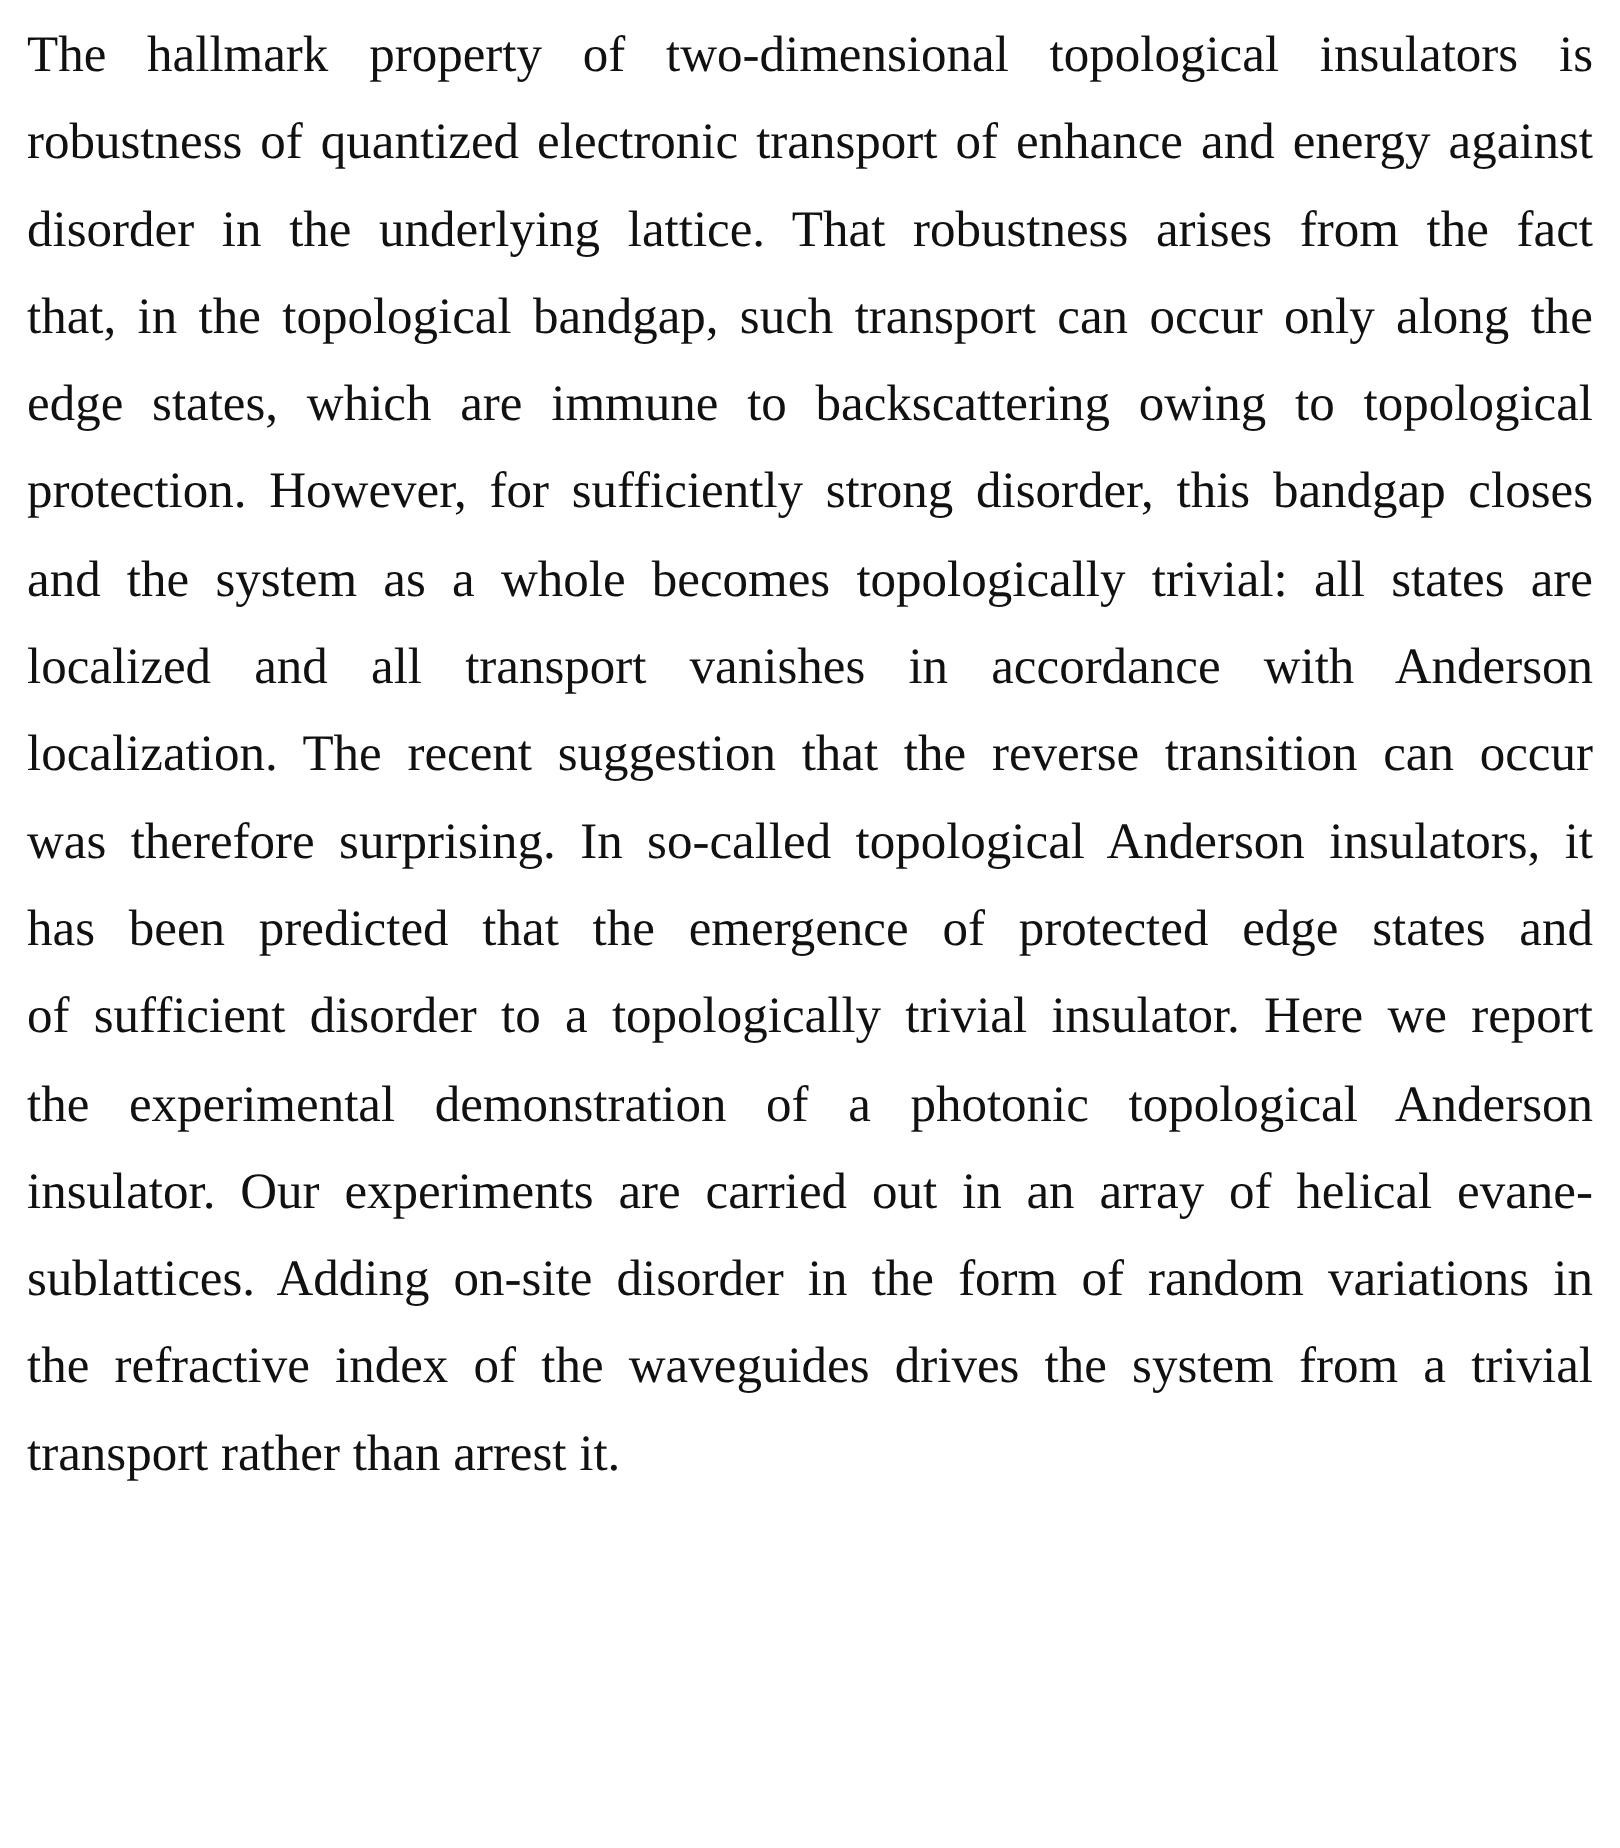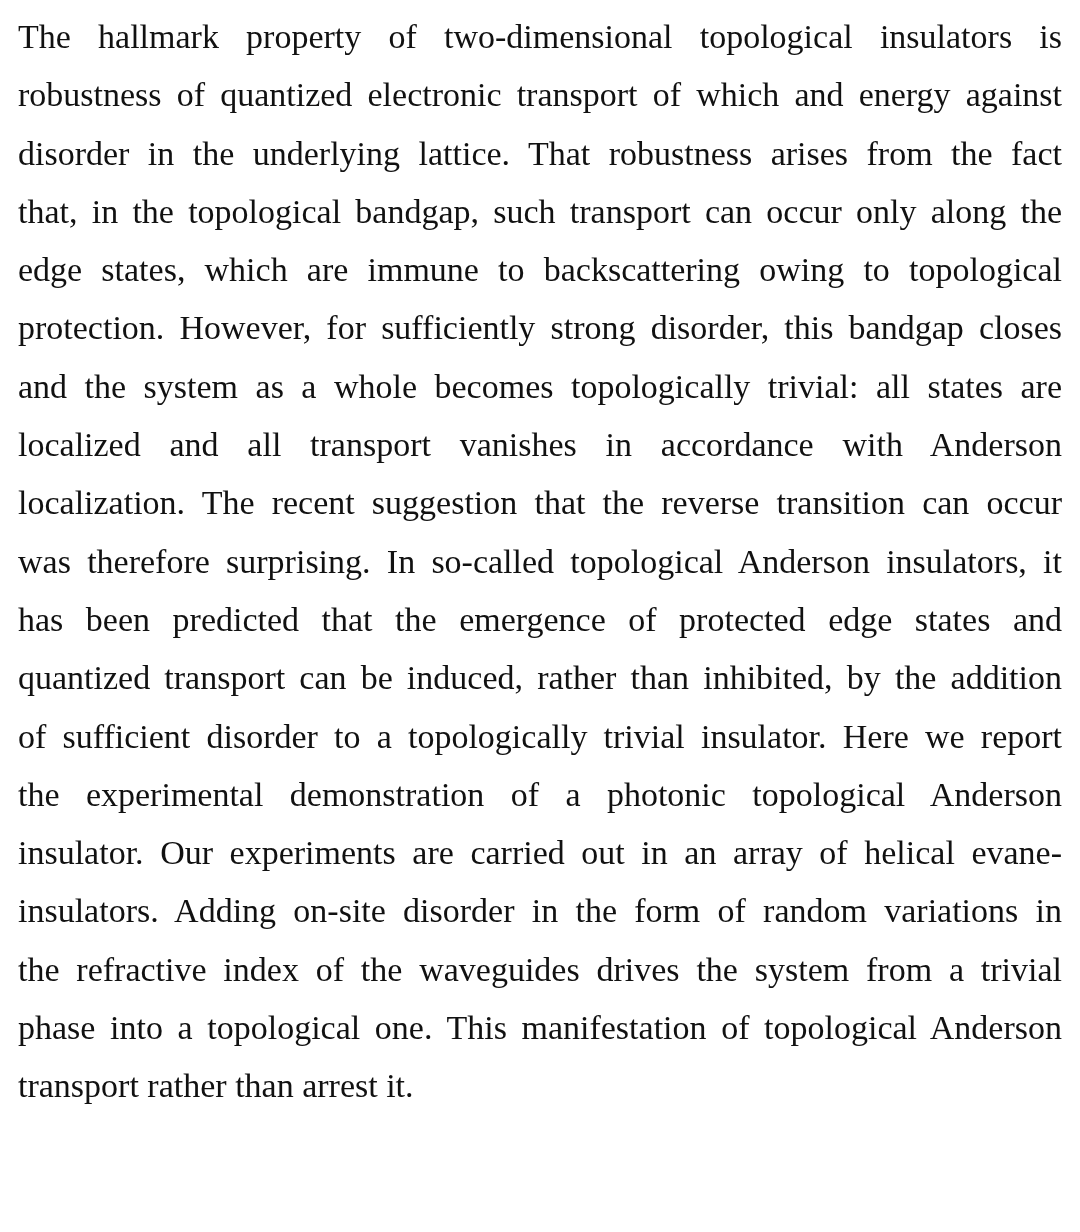--- a/index.html
+++ b/index.html
@@ -13,31 +13,29 @@
     display: block; height: 58.3px; line-height: 50px;
     text-align: justify; text-align-last: justify; white-space: nowrap;
   }
   .line.last { text-align-last: left; }
 </style>
 </head>
 <body>
 
 <div class="doc" id="doc">
     <div class="line">The hallmark property of two-dimensional topological insulators is</div>
-    <div class="line">robustness of quantized electronic transport of which and energy against</div>
+    <div class="line">robustness of quantized electronic transport of enhance and energy against</div>
     <div class="line">disorder in the underlying lattice. That robustness arises from the fact</div>
     <div class="line">that, in the topological bandgap, such transport can occur only along the</div>
     <div class="line">edge states, which are immune to backscattering owing to topological</div>
     <div class="line">protection. However, for sufficiently strong disorder, this bandgap closes</div>
     <div class="line">and the system as a whole becomes topologically trivial: all states are</div>
     <div class="line">localized and all transport vanishes in accordance with Anderson</div>
     <div class="line">localization. The recent suggestion that the reverse transition can occur</div>
     <div class="line">was therefore surprising. In so-called topological Anderson insulators, it</div>
     <div class="line">has been predicted that the emergence of protected edge states and</div>
-    <div class="line">quantized transport can be induced, rather than inhibited, by the addition</div>
     <div class="line">of sufficient disorder to a topologically trivial insulator. Here we report</div>
     <div class="line">the experimental demonstration of a photonic topological Anderson</div>
     <div class="line">insulator. Our experiments are carried out in an array of helical evane-</div>
-    <div class="line">insulators. Adding on-site disorder in the form of random variations in</div>
+    <div class="line">sublattices. Adding on-site disorder in the form of random variations in</div>
     <div class="line">the refractive index of the waveguides drives the system from a trivial</div>
-    <div class="line">phase into a topological one. This manifestation of topological Anderson</div>
     <div class="line last">transport rather than arrest it.</div>
   </div>
 
 </body></html>

